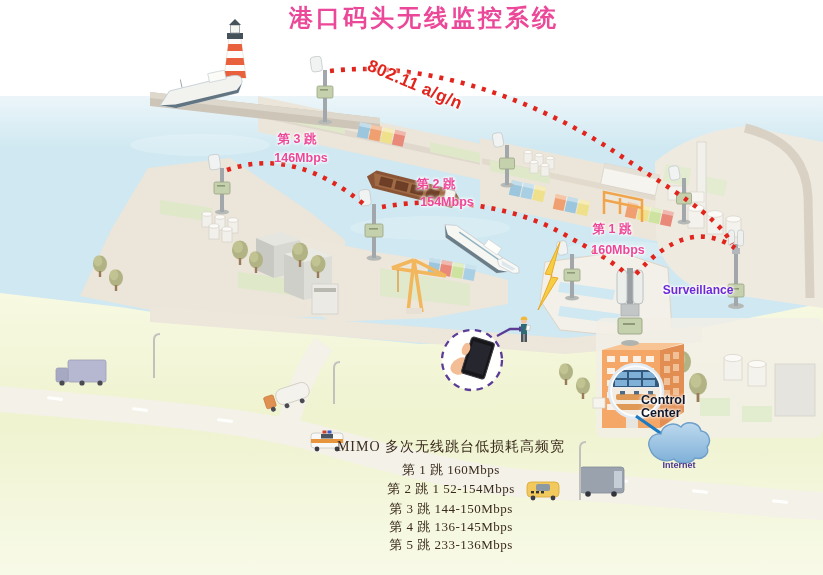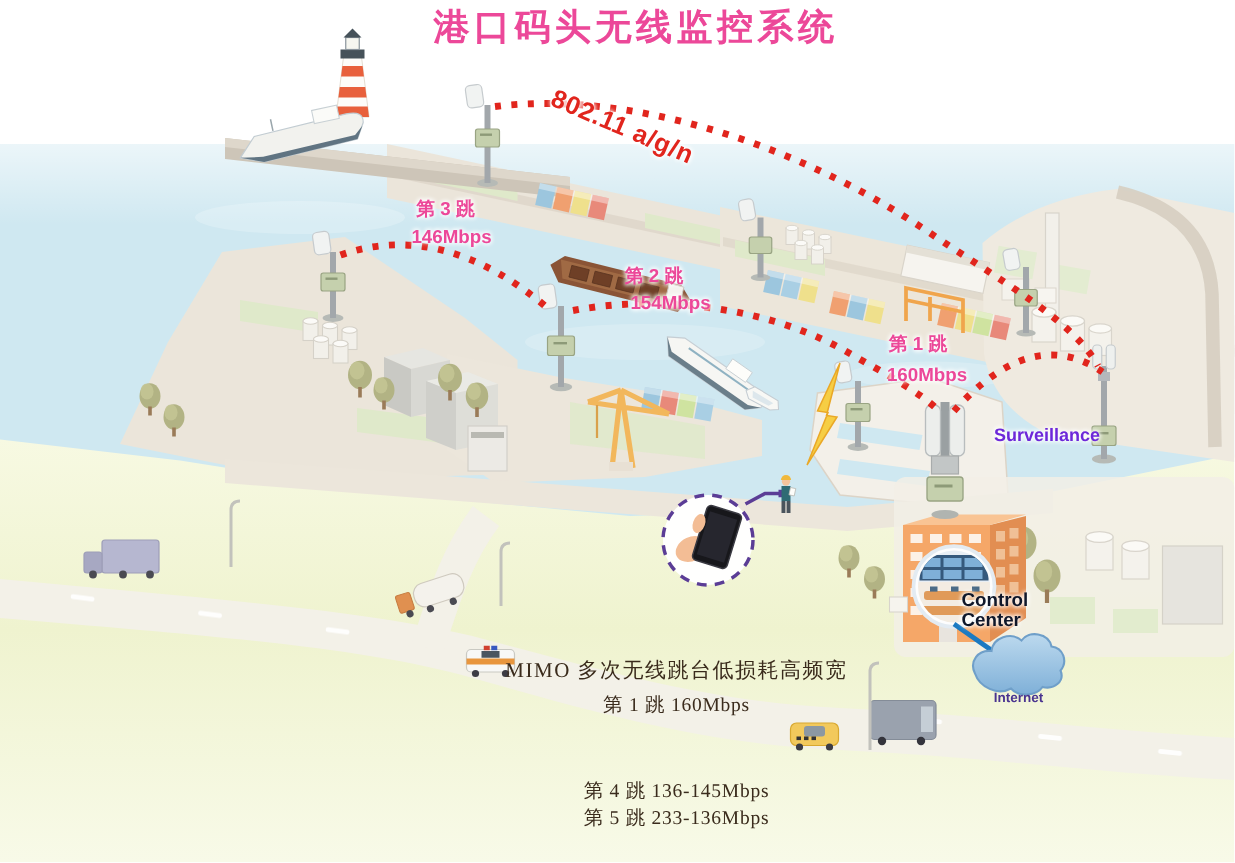--- a/index.html
+++ b/index.html
@@ -539,16 +539,18 @@
 
 <div class="lbl ctrl halo" style="left:641px;top:394px;">
   <div>Control</div>
   <div>Center</div>
 </div>
 
 <div class="lbl inet cc" style="left:679px;top:436px;margin-top:24px;">Internet</div>
 
 <div class="lbl cn spec-h cc" style="left:451px;top:438px;">MIMO 多次无线跳台低损耗高频宽</div>
 <div class="lbl cn spec-r cc" style="left:451px;top:461px;">第 1 跳 160Mbps</div>
+<div class="lbl cn spec-r cc" style="left:451px;top:480px;">第 2 跳 1 52-154Mbps</div>
+<div class="lbl cn spec-r cc" style="left:451px;top:500px;">第 3 跳 144-150Mbps</div>
 <div class="lbl cn spec-r cc" style="left:451px;top:518px;">第 4 跳 136-145Mbps</div>
 <div class="lbl cn spec-r cc" style="left:451px;top:536px;">第 5 跳 233-136Mbps</div>
 
 </div>
 
 </body></html>

